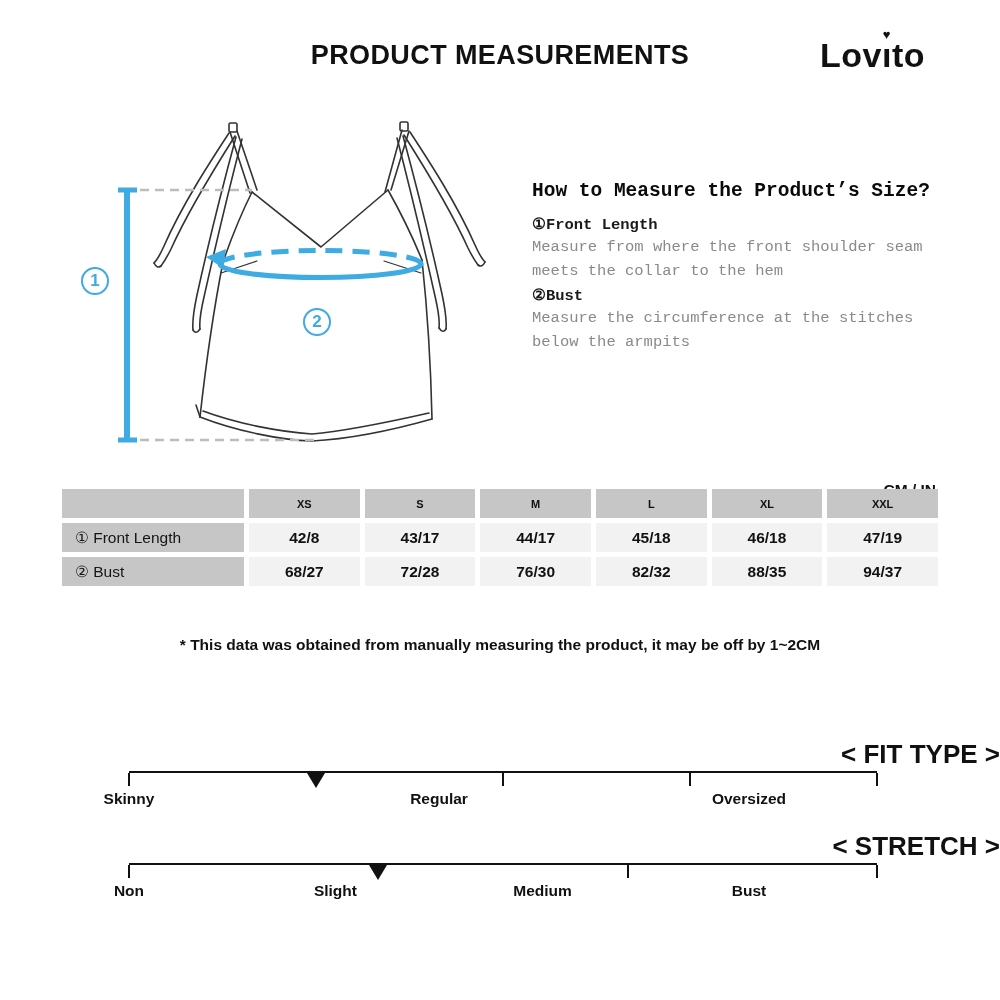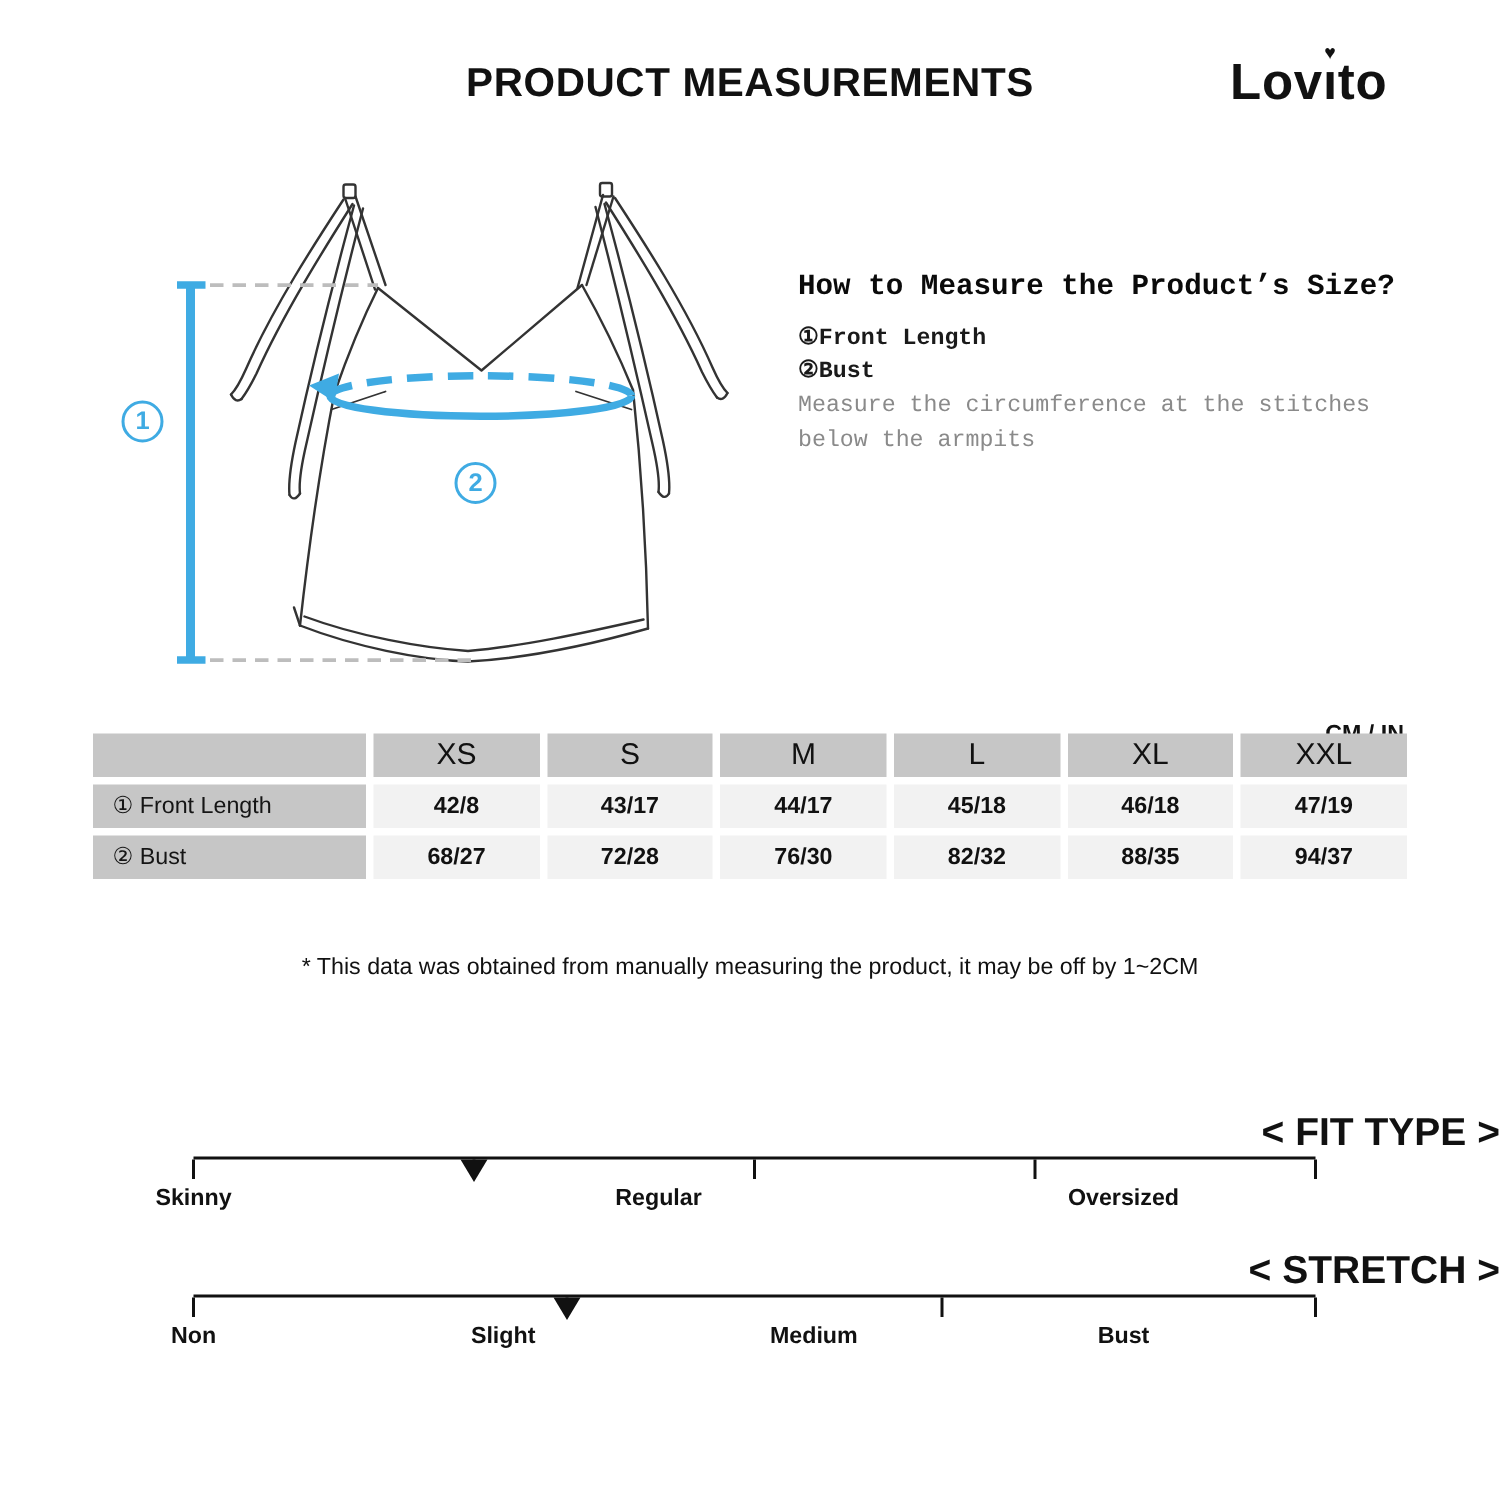--- a/index.html
+++ b/index.html
@@ -28,28 +28,28 @@
   .howto h2{margin:0 0 12px 0;font-size:19.5px;font-weight:700;color:#0a0a0a;}
   .howto .m-label{font-size:15.5px;font-weight:700;color:#1a1a1a;line-height:1.45;}
   .howto .m-desc{font-size:15.5px;font-weight:400;color:#8a8a8a;line-height:1.5;margin-bottom:2px;}
 
   
   .units{position:absolute;top:461px;right:64px;font-size:15.5px;font-weight:700;margin-top:20px;}
   .table-wrap{position:absolute;left:57px;top:484px;width:886px;}
   table.meas{width:100%;border-collapse:separate;border-spacing:5px;table-layout:fixed;}
   table.meas col.c-label{width:182px;}
   table.meas th,table.meas td{height:29px;padding:0;vertical-align:middle;}
-  table.meas th{background:#c6c6c6;font-size:20px;font-weight:400;text-align:center;}
+  table.meas th{background:#c6c6c6;font-size:11px;font-weight:700;text-align:center;}
   table.meas td.row-label{background:#c6c6c6;font-size:15.5px;font-weight:400;text-align:left;
         padding-left:13px;color:#151515;}
   table.meas td.val{background:#f2f2f2;font-size:15.5px;font-weight:700;text-align:center;}
 
   
   .disclaimer{position:absolute;top:636px;left:0;width:100%;text-align:center;
-        font-size:15.5px;font-weight:400;}
+        font-size:15.5px;font-weight:700;}
 
   
   .slider-title{position:absolute;left:0;width:100%;text-align:right;font-size:26px;font-weight:800;}
   .t-fit{top:739px;} .t-stretch{top:831px;}
   .track{position:absolute;left:129px;width:748px;height:16px;border-top:2.5px solid #111;}
   .tr-fit{top:771px;} .tr-stretch{top:863px;}
   .tick{position:absolute;top:0;width:2px;height:13px;background:#111;transform:translateX(-50%);}
   .tri-marker{position:absolute;top:0;width:0;height:0;transform:translateX(-50%);
         border-left:9px solid transparent;border-right:9px solid transparent;border-top:15px solid #111;}
   .slider-labels{position:absolute;left:129px;width:620px;height:20px;}
@@ -119,20 +119,21 @@
         <polygon points="146,147 166,139 163,158" fill="#3FABE3"></polygon>
       </g>
     </svg>
     <div class="circle-marker marker-1">1</div>
     <div class="circle-marker marker-2">2</div>
   </div>
 
   <div class="howto">
     <h2>How to Measure the Product’s Size?</h2>
     <div class="m-label">①Front Length</div>
+    <div class="m-desc">Measure from where the front shoulder seam meets the collar to the hem</div>
     <div class="m-label">②Bust</div>
     <div class="m-desc">Measure the circumference at the stitches below the armpits</div>
   </div>
 
   <div class="units">CM / IN</div>
   <div class="table-wrap">
     <table class="meas">
       <colgroup>
           <col class="c-label">
           <col>

